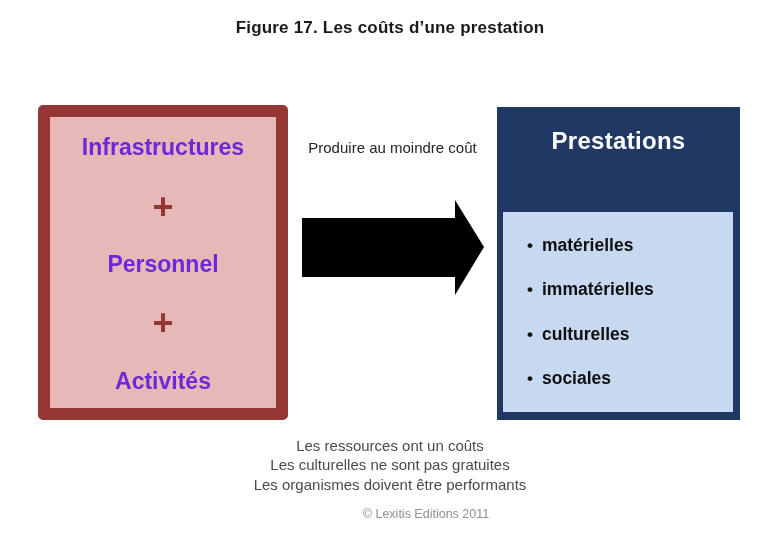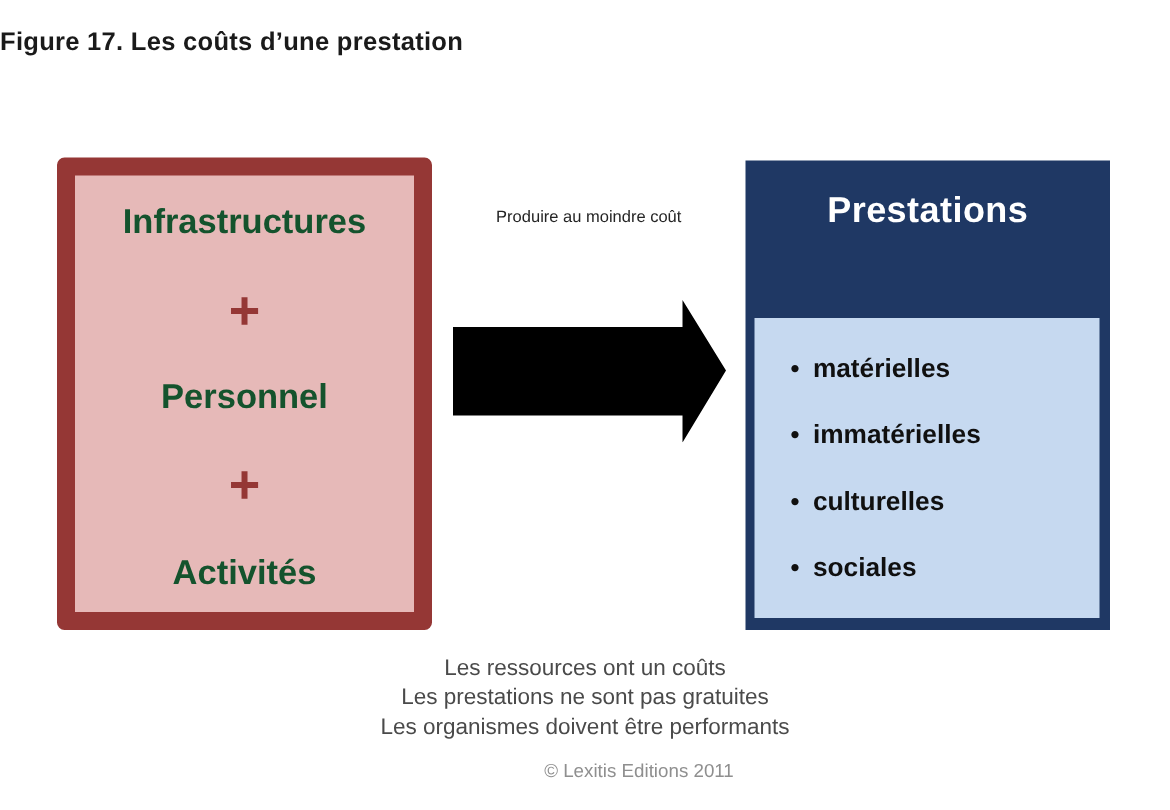--- a/index.html
+++ b/index.html
@@ -17,50 +17,51 @@
     width: 780px; height: 540px;
     background: #ffffff;
     font-family: "Liberation Sans", sans-serif;
     overflow: hidden;
     position: relative;
   }
   .stage { position: absolute; top: 0; left: 0; width: 780px; height: 540px; }
 
   .fig-title {
     position: absolute; top: 18px; left: 0; width: 780px;
+    text-align: center;
     font-size: 17px; font-weight: bold;
     color: var(--text-dark, #1a1a1a);
     letter-spacing: 0.2px;
   }
 
   
   .left-box {
     position: absolute; left: 38px; top: 105px;
     width: 250px; height: 315px;
     background: var(--pink-fill, #E6B9B8);
     border: 12px solid var(--red-border, #953735);
     border-radius: 5px;
     display: flex; flex-direction: column;
     justify-content: space-between; align-items: center;
     padding: 18px 4px 14px 4px;
   }
   .left-box .cost-label {
-    font-size: 23px; font-weight: bold; color: #14532d;
+    font-size: 23px; font-weight: bold; color: #6d28d9;
     line-height: 1.1; text-align: center;
   }
   .left-box .plus-sign {
     font-size: 36px; font-weight: bold;
     color: var(--red-border, #953735);
     line-height: 0.75;
   }
 
   
   .produce-label {
     position: absolute; left: 290px; top: 139px; width: 205px;
-    text-align: center; font-size: 11px; color: #242424;
+    text-align: center; font-size: 15px; color: #242424;
   }
   .arrow-right {
     position: absolute; left: 302px; top: 200px;
     width: 182px; height: 95px;
     background: var(--arrow-color, #000000);
     clip-path: polygon(0px 18px, 153px 18px, 153px 0px, 182px 47px,
                        153px 95px, 153px 77px, 0px 77px);
   }
 
   
@@ -138,19 +139,19 @@
       </div>
       <div class="bullet-item">
         <span class="bullet-dot">•</span>
         <span>sociales</span>
       </div>
     </div>
   </div>
 
   <div class="footer-lines">
     <div>Les ressources ont un coûts</div>
-    <div>Les prestations ne sont pas gratuites</div>
+    <div>Les culturelles ne sont pas gratuites</div>
     <div>Les organismes doivent être performants</div>
   </div>
 
   <div class="copyright">© Lexitis Editions 2011</div>
 
 </div>
 
 </body></html>

